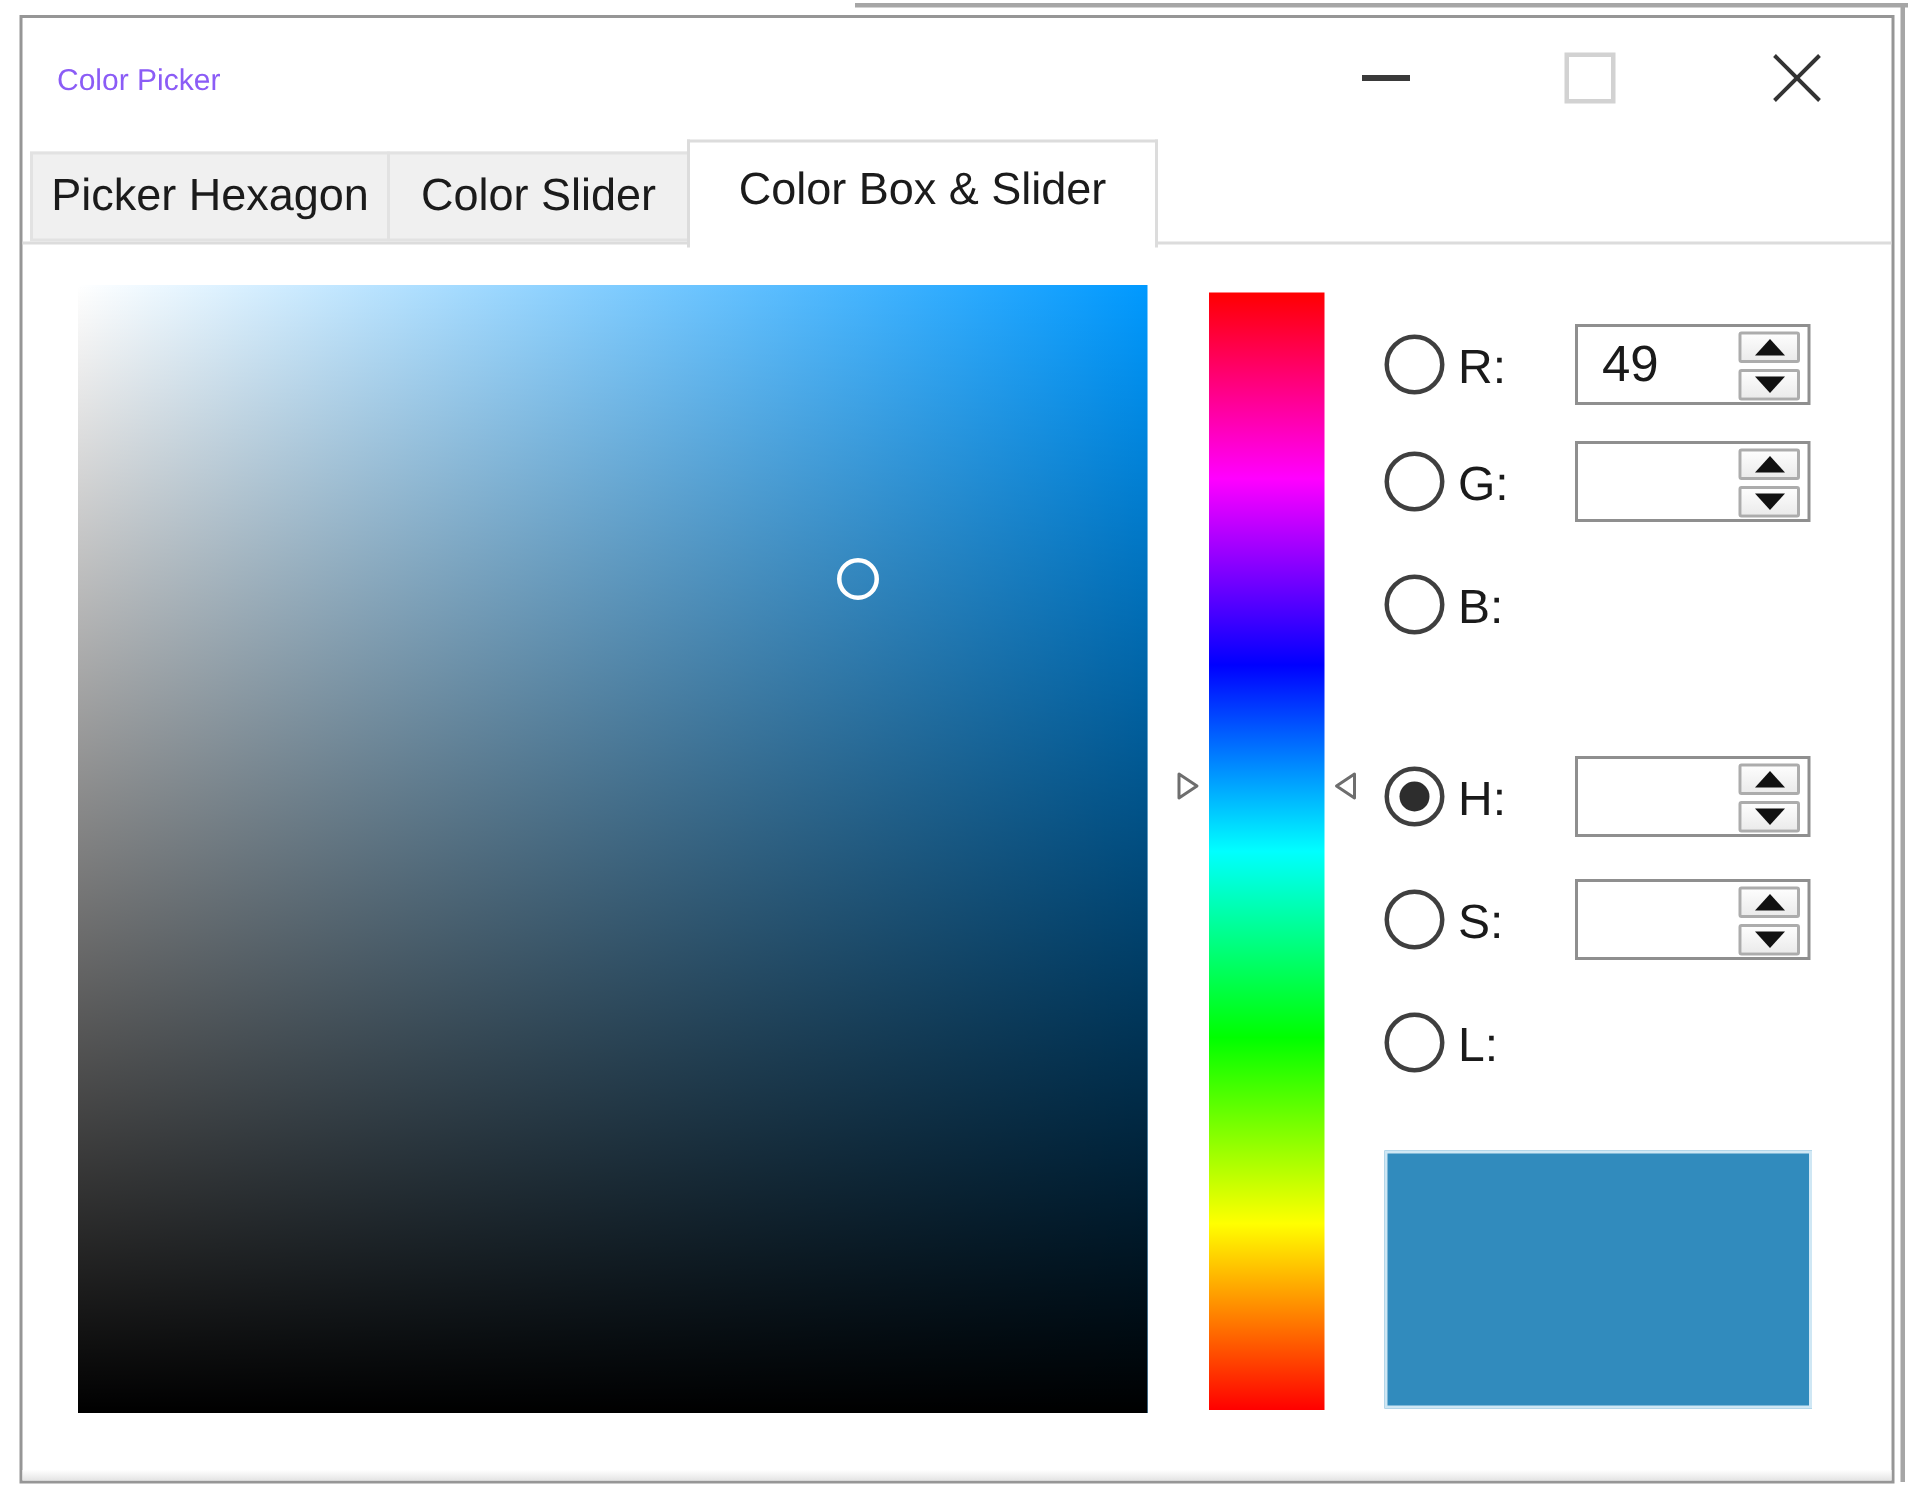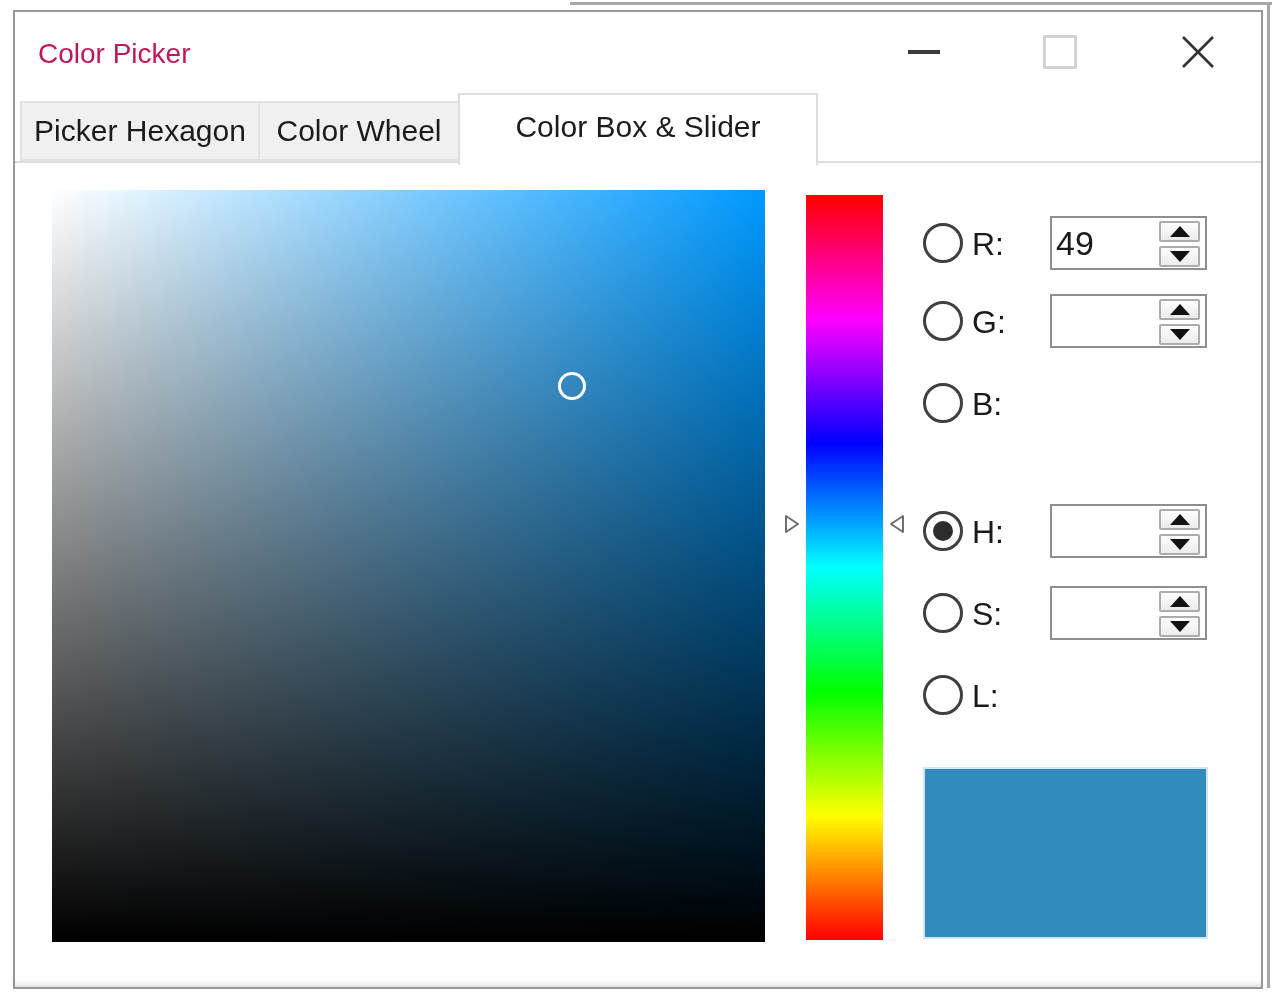--- a/index.html
+++ b/index.html
@@ -11,21 +11,21 @@
   .bg-line{position:absolute;background:#a6a6a6;}
 
   
   #window{position:absolute;left:13px;top:10px;width:1250px;height:979px;
           border:2px solid #969696;background:#fff;box-sizing:border-box;}
   #bottom-strip{position:absolute;left:0;bottom:0;width:100%;height:7px;
                 background:linear-gradient(#ffffff,#e4e4e4);}
 
   
   #title{position:absolute;left:23px;top:0;height:82px;line-height:84px;
-         font-size:28px;color:#be185d;white-space:nowrap;}
+         font-size:20px;color:#8b5cf6;white-space:nowrap;}
   .cap-btn{position:absolute;top:8px;width:64px;height:64px;
            display:flex;align-items:center;justify-content:center;cursor:default;}
   .min-glyph{width:32px;height:4px;background:#3a3a3a;}
   .max-glyph{width:28px;height:28px;border:3px solid #d2d2d2;background:#fff;}
 
   
   .tab{position:absolute;top:89px;height:60px;background:#f0f0f0;
        border:2px solid #e2e2e2;box-sizing:border-box;
        font-size:30px;color:#1b1b1b;text-align:center;line-height:56px;
        white-space:nowrap;z-index:2;}
@@ -48,21 +48,21 @@
   
   .channel-row{position:absolute;left:908px;width:284px;height:54px;}
   .radio{position:absolute;left:0;top:7px;width:34px;height:34px;border:3px solid #3f3f3f;
          border-radius:50%;background:#fff;}
   .radio.checked::after{content:"";position:absolute;left:7px;top:7px;width:20px;height:20px;
          border-radius:50%;background:#2d2d2d;}
   .chan-label{position:absolute;left:49px;top:0;height:54px;line-height:56px;font-size:32px;}
   .spinner{position:absolute;left:127px;top:0;width:157px;height:54px;
            border:2px solid #8f8f8f;background:#fff;box-sizing:border-box;}
   .spin-input{position:absolute;left:0;top:0;width:104px;height:50px;border:none;outline:none;
-           padding:0 0 0 4px;font-family:inherit;font-size:34px;color:#1a1a1a;background:transparent;}
+           padding:0 0 0 16px;font-family:inherit;font-size:34px;color:#1a1a1a;background:transparent;}
   .spin-btns{position:absolute;right:2px;top:2px;width:43px;height:46px;
            display:flex;flex-direction:column;justify-content:space-between;padding:1px;}
   .spin-btn{width:41px;height:21px;border:2px solid #acacac;box-sizing:border-box;
            background:linear-gradient(#fdfdfd,#ebebeb);border-radius:2px;
            display:flex;align-items:center;justify-content:center;}
   .arr{width:0;height:0;border-left:10px solid transparent;border-right:10px solid transparent;}
   .arr.up{border-bottom:11px solid #111;}
   .arr.down{border-top:11px solid #111;}
 
   
@@ -88,22 +88,22 @@
     </div>
     <div class="cap-btn" style="left:1151px;">
       <svg width="36" height="36" viewBox="0 0 36 36">
         <line x1="3" y1="3" x2="33" y2="33" stroke="#333" stroke-width="2.6"></line>
         <line x1="33" y1="3" x2="3" y2="33" stroke="#333" stroke-width="2.6"></line>
       </svg>
     </div>
 
     <div id="tab-underline"></div>
     <div class="tab" style="left:5px;width:240px;">Picker Hexagon</div>
-    <div class="tab" style="left:243px;width:202px;">Color Wheel</div>
-    <div class="tab active" style="left:443px;width:360px;">Color Box &amp; Slider</div>
+    <div class="tab" style="left:243px;width:202px;">Color Slider</div>
+    <div class="tab active" style="left:443px;width:314px;">Color Box &amp; Slider</div>
 
     <div id="color-box" style="background: linear-gradient(rgba(0, 0, 0, 0), rgb(0, 0, 0)), linear-gradient(to right, rgb(255, 255, 255), rgb(0, 153, 255));">
       <div id="color-selector" style="left: 506px; top: 182px;"></div>
     </div>
 
     <div id="hue-slider" style="background: linear-gradient(rgb(255, 0, 0), rgb(255, 0, 255), rgb(0, 0, 255), rgb(0, 255, 255), rgb(0, 255, 0), rgb(255, 255, 0), rgb(255, 0, 0));"></div>
     <svg class="hue-marker" id="marker-left" width="16" height="20" viewBox="0 0 16 20" style="top: 502px;">
       <polygon points="2,2 14,10 2,18" fill="#ffffff" stroke="#6e6e6e" stroke-width="2" stroke-linejoin="round"></polygon>
     </svg>
     <svg class="hue-marker" id="marker-right" width="16" height="20" viewBox="0 0 16 20" style="top: 502px;">

